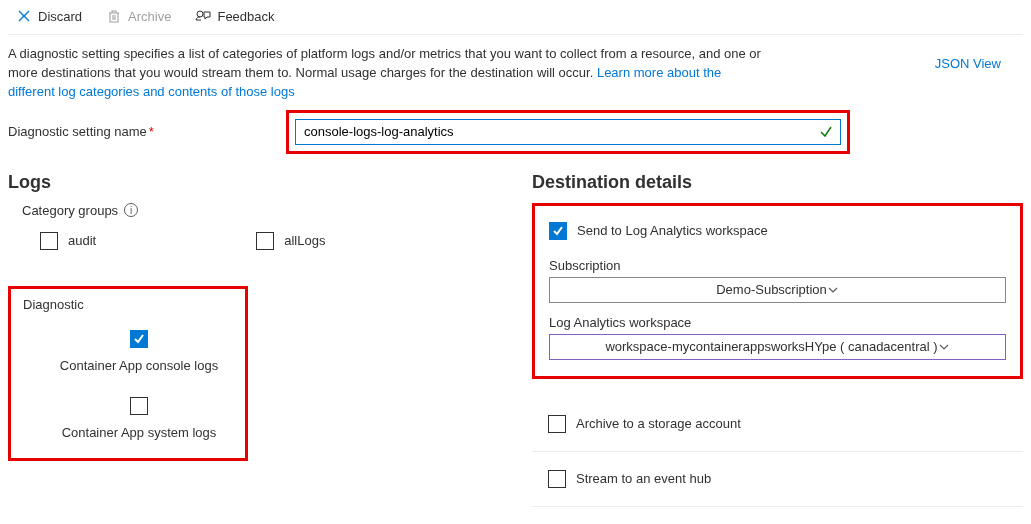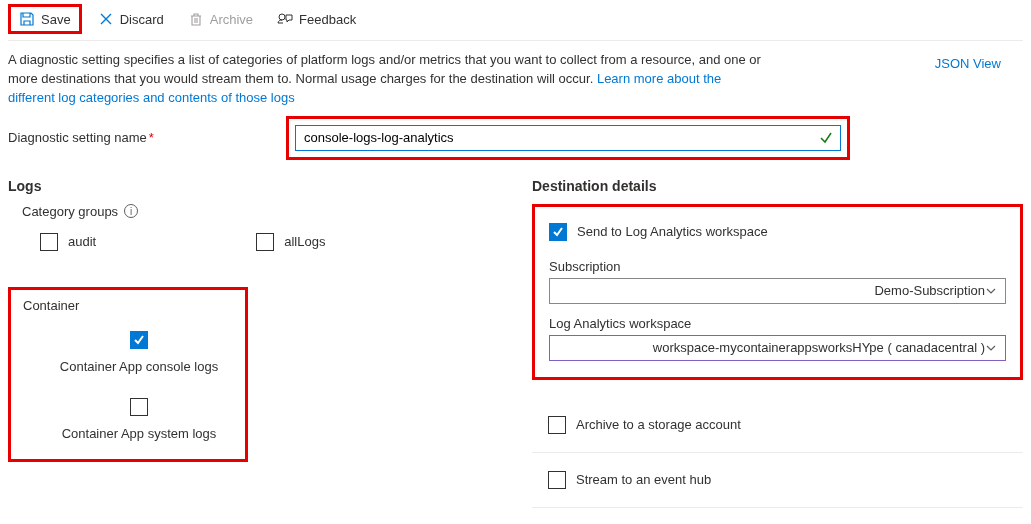--- a/index.html
+++ b/index.html
@@ -70,21 +70,21 @@
       right: 14px;
       top: 50%;
       transform: translateY(-50%);
       color: #107c10;
     }
     .columns { display: flex; gap: 24px; }
     .col-left { width: 500px; }
     .col-right { flex: 1; }
     .section-h {
       font-weight: 600;
-      font-size: 14px;
+      font-size: 18px;
       margin-bottom: 10px;
     }
     .subhead {
       display: flex;
       align-items: center;
       gap: 6px;
       margin: 8px 0 8px 14px;
     }
     .info-ico {
       width: 14px; height: 14px;
@@ -127,44 +127,36 @@
       padding: 10px 14px 16px 14px;
       margin-bottom: 18px;
     }
     .field-label { margin: 12px 0 4px 0; }
     .select {
       width: 100%;
       height: 16px;
       border: 1px solid #8a8886;
       display: flex;
       align-items: center;
-      justify-content: flex-end;
+      justify-content: center;
       padding: 12px 8px;
       background: #fff;
       cursor: pointer;
     }
     .select.purple { border-color: #8060c0; }
     .chev { color: #605e5c; }
     .dest-item { padding: 12px 0; border-bottom: 1px solid #edebe9; }
     .dest-item:last-child { border-bottom: none; }
     .dest-item .check-row { margin-left: 0; padding-left: 16px; }
     svg { display: block; }
   </style>
 </head>
 <body>
 
 <div class="toolbar">
-  <button class="toolbar-btn save-hl">
-    <span class="ico">
-      <svg width="16" height="16" viewBox="0 0 16 16">
-          <path fill="none" stroke="#0078d4" stroke-width="1.2" d="M2 2h10l2 2v10H2z M4 2v4h7V2 M5 14v-4h6v4"></path>
-        </svg>
-    </span>
-    <span>Save</span>
-  </button>
   <button class="toolbar-btn">
     <span class="ico">
       <svg width="14" height="14" viewBox="0 0 14 14">
           <path stroke="#0078d4" stroke-width="1.4" d="M2 2l10 10M12 2L2 12"></path>
         </svg>
     </span>
     <span>Discard</span>
   </button>
   <button class="toolbar-btn disabled">
     <span class="ico">
@@ -218,21 +210,21 @@
         <span class="check-box"></span>
         <span>audit</span>
       </div>
       <div class="check-row">
         <span class="check-box"></span>
         <span>allLogs</span>
       </div>
     </div>
 
     <div class="categories-box">
-      <div class="cat-title">Container</div>
+      <div class="cat-title">Diagnostic</div>
       <div class="check-row">
         <span class="check-box checked">
           <svg width="12" height="12" viewBox="0 0 12 12">
               <path fill="none" stroke="#fff" stroke-width="2" d="M2 6l3 3 5-7"></path>
             </svg>
         </span>
         <span>Container App console logs</span>
       </div>
       <div class="check-row">
         <span class="check-box"></span>

